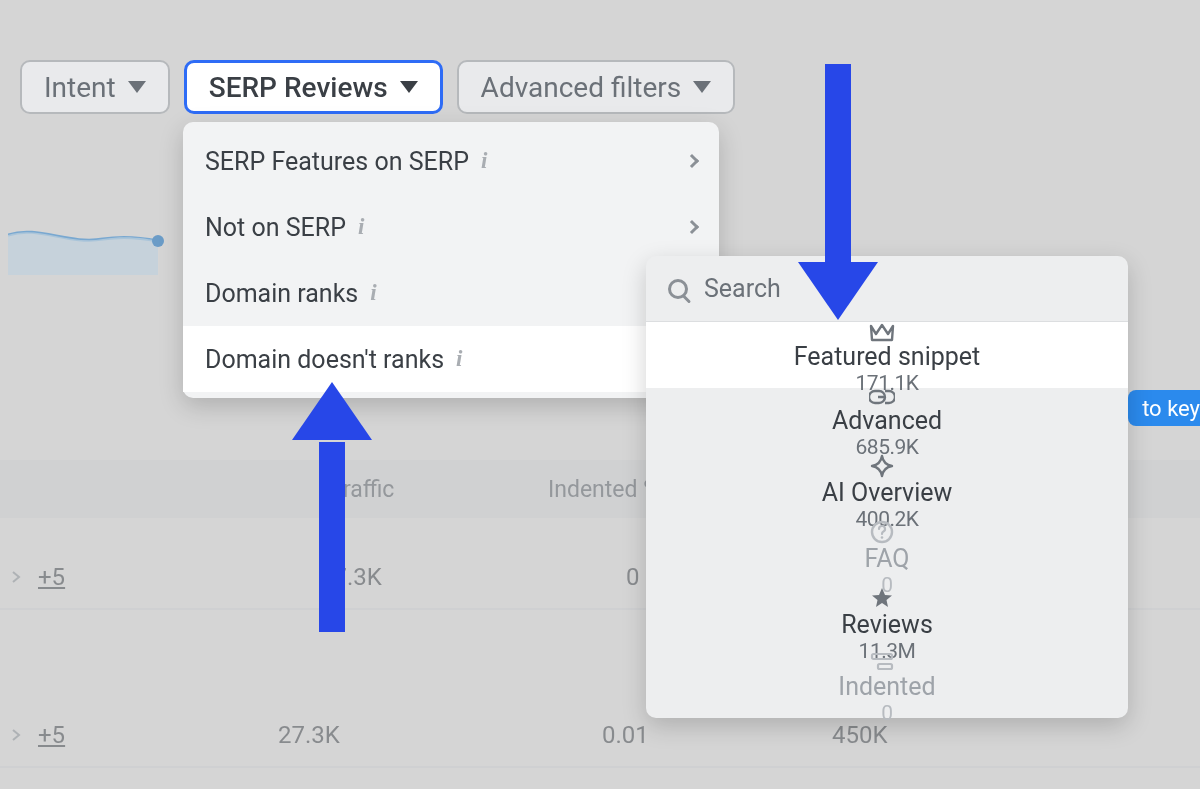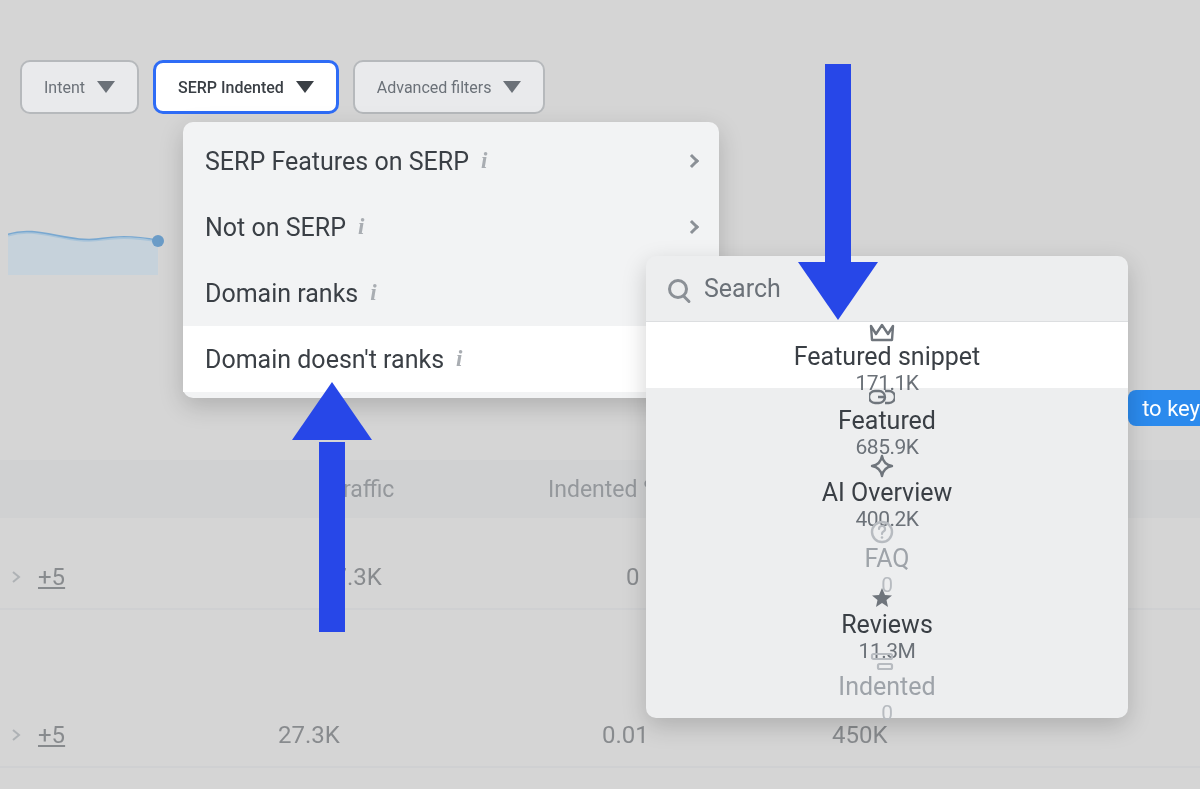--- a/index.html
+++ b/index.html
@@ -21,21 +21,21 @@
     display: flex; gap: 14px;
     z-index: 2;
   }
   .pill {
     display: inline-flex; align-items: center; gap: 12px;
     height: 54px;
     padding: 0 22px;
     border-radius: 10px;
     border: 2px solid #b6b9bc;
     background: #e9eaec;
-    font-size: 16px;
+    font-size: 28px;
     color: #6b7178;
     cursor: pointer;
   }
   .pill.active {
     background: #ffffff;
     border: 3px solid #2e6cf6;
     color: #3a3f45;
     font-weight: 500;
   }
   .caret {
@@ -259,21 +259,21 @@
 </div>
 
 <div class="dim-overlay"></div>
 
 <div class="filter-row">
   <div class="pill">
     <span>Intent</span>
     <span class="caret"></span>
   </div>
   <div class="pill active">
-    <span>SERP Indented</span>
+    <span>SERP Reviews</span>
     <span class="caret"></span>
   </div>
   <div class="pill">
     <span>Advanced filters</span>
     <span class="caret"></span>
   </div>
 </div>
 
 <div class="dropdown-l1">
   <div class="l1-item">
@@ -318,21 +318,21 @@
     <span class="l2-spacer"></span>
     <span class="l2-count">171.1K</span>
   </div>
 
   <div class="l2-item">
     <span class="l2-icon">
       <svg width="26" height="18" viewBox="0 0 26 18">
           <path d="M9 9 H17 M6 3 H10 A6 6 0 0 1 10 15 H6 A6 6 0 0 1 6 3 M16 3 H20 A6 6 0 0 1 20 15 H16" fill="none" stroke="#6f757c" stroke-width="2.4"></path>
         </svg>
     </span>
-    <span class="l2-label">Featured</span>
+    <span class="l2-label">Advanced</span>
     <span class="l2-spacer"></span>
     <span class="l2-count">685.9K</span>
   </div>
 
   <div class="l2-item">
     <span class="l2-icon">
       <svg width="24" height="24" viewBox="0 0 24 24">
           <path d="M12 2 C13 8 16 11 22 12 C16 13 13 16 12 22 C11 16 8 13 2 12 C8 11 11 8 12 2 Z" fill="none" stroke="#6f757c" stroke-width="2.4" stroke-linejoin="round"></path>
         </svg>
     </span>

